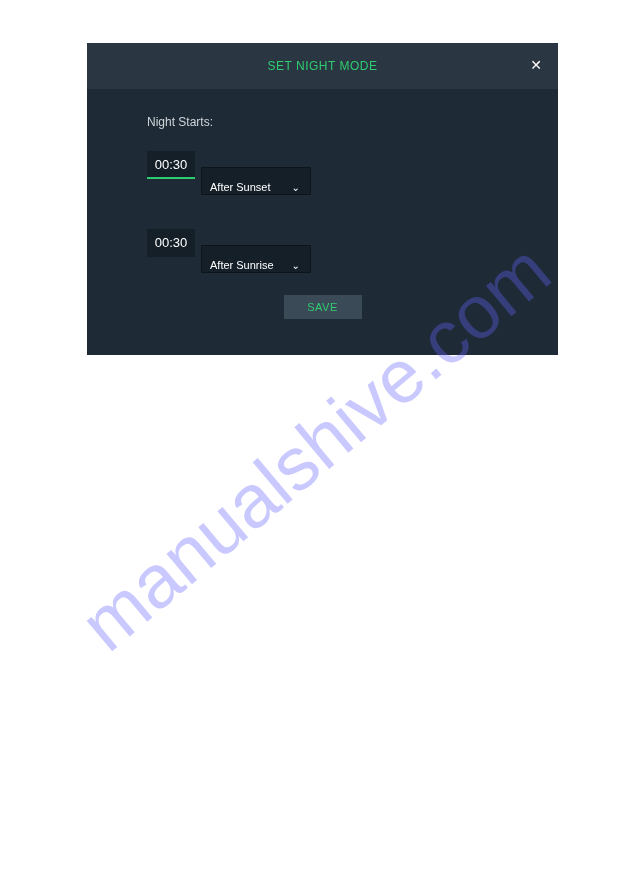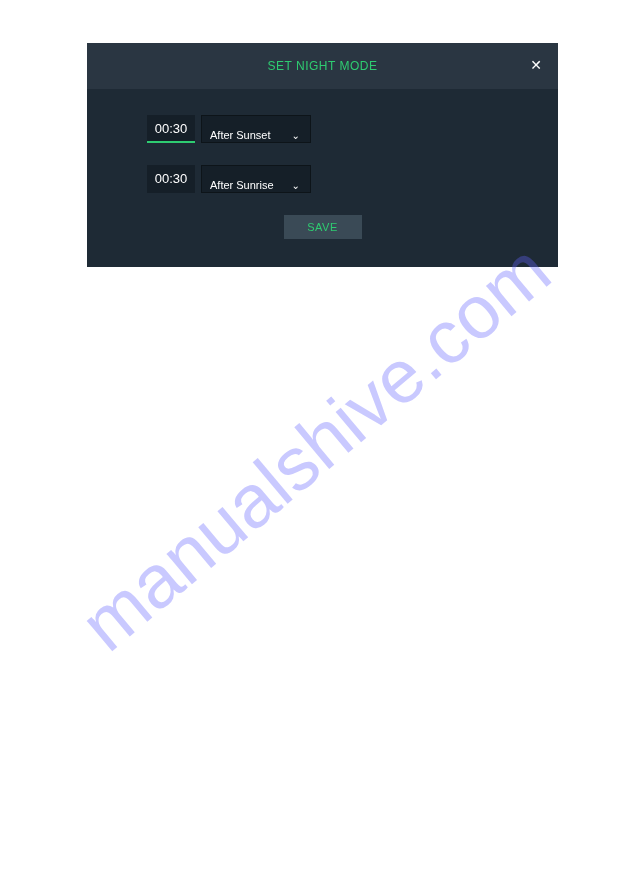--- a/index.html
+++ b/index.html
@@ -12,21 +12,21 @@
       font-family: Arial, sans-serif;
       width: 630px;
       height: 893px;
       position: relative;
     }
     .modal {
       position: absolute;
       left: 87px;
       top: 43px;
       width: 471px;
-      height: 224px;
+      height: 312px;
       background: #1e2a35;
     }
     .modal-header {
       height: 46px;
       background: #2a3642;
       position: relative;
       display: flex;
       align-items: center;
       justify-content: center;
     }
@@ -61,34 +61,36 @@
     .time-input {
       width: 48px;
       height: 28px;
       background: #151f28;
       color: #ffffff;
       border: none;
       border-bottom: 2px solid #2ecc71;
       text-align: center;
       font-size: 13px;
       font-family: Arial, sans-serif;
+      margin-top: 12px;
     }
     .time-input.no-underline {
       border-bottom: 2px solid transparent;
     }
     .dropdown {
       width: 110px;
       height: 28px;
       background: #151f28;
       border: 1px solid #0d1419;
       display: flex;
       align-items: center;
       justify-content: space-between;
       padding: 12px 10px 0 8px;
       cursor: pointer;
+      margin-top: 28px;
     }
     .dropdown-label {
       color: #ffffff;
       font-size: 11px;
     }
     .chevron {
       color: #ffffff;
       font-size: 10px;
     }
     .save-row {
@@ -122,20 +124,21 @@
 </head>
 <body>
 
 <div class="modal">
   <div class="modal-header">
     <span class="modal-title">SET NIGHT MODE</span>
     <span class="close-btn">✕</span>
   </div>
   <div class="modal-body">
 
+    <span class="form-label">Night Starts:</span>
     <div class="form-row">
       <input class="time-input" value="00:30" style="">
       <div class="dropdown">
         <span class="dropdown-label">After Sunset</span>
         <span class="chevron">⌄</span>
       </div>
     </div>
 
     <div class="form-row">
       <input class="time-input no-underline" value="00:30" style="">

